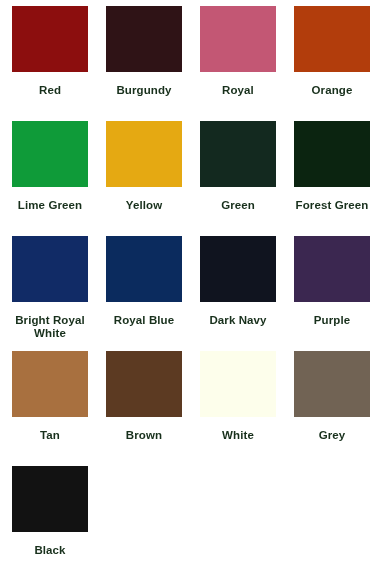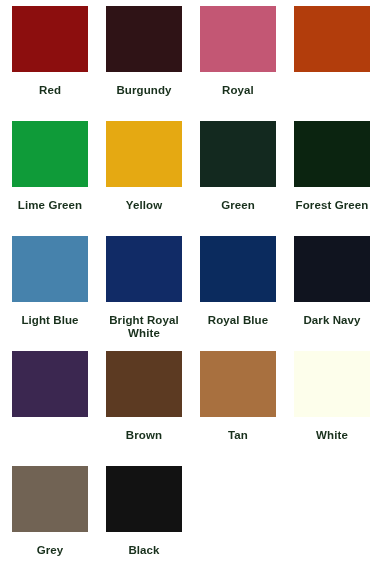--- a/index.html
+++ b/index.html
@@ -57,63 +57,61 @@
     <div class="swatch-cell">
       <div class="swatch-chip" style="background-color: rgb(47, 19, 22);"></div>
       <div class="swatch-label">Burgundy</div>
     </div>
     <div class="swatch-cell">
       <div class="swatch-chip" style="background-color: rgb(195, 87, 116);"></div>
       <div class="swatch-label">Royal</div>
     </div>
     <div class="swatch-cell">
       <div class="swatch-chip" style="background-color: rgb(178, 61, 12);"></div>
+      <div class="swatch-label">Orange</div>
     </div>
     <div class="swatch-cell">
       <div class="swatch-chip" style="background-color: rgb(15, 155, 57);"></div>
       <div class="swatch-label">Lime Green</div>
     </div>
     <div class="swatch-cell">
       <div class="swatch-chip" style="background-color: rgb(229, 169, 18);"></div>
       <div class="swatch-label">Yellow</div>
     </div>
     <div class="swatch-cell">
       <div class="swatch-chip" style="background-color: rgb(19, 41, 31);"></div>
       <div class="swatch-label">Green</div>
     </div>
     <div class="swatch-cell">
       <div class="swatch-chip" style="background-color: rgb(11, 36, 16);"></div>
       <div class="swatch-label">Forest Green</div>
     </div>
     <div class="swatch-cell">
-      <div class="swatch-chip" style="background-color: rgb(70, 130, 172);"></div>
-      <div class="swatch-label">Light Blue</div>
-    </div>
-    <div class="swatch-cell">
       <div class="swatch-chip" style="background-color: rgb(17, 43, 102);"></div>
       <div class="swatch-label">Bright Royal White</div>
     </div>
     <div class="swatch-cell">
       <div class="swatch-chip" style="background-color: rgb(11, 43, 94);"></div>
       <div class="swatch-label">Royal Blue</div>
     </div>
     <div class="swatch-cell">
       <div class="swatch-chip" style="background-color: rgb(16, 20, 31);"></div>
       <div class="swatch-label">Dark Navy</div>
     </div>
     <div class="swatch-cell">
       <div class="swatch-chip" style="background-color: rgb(59, 39, 80);"></div>
+      <div class="swatch-label">Purple</div>
+    </div>
+    <div class="swatch-cell">
+      <div class="swatch-chip" style="background-color: rgb(168, 112, 63);"></div>
+      <div class="swatch-label">Tan</div>
     </div>
     <div class="swatch-cell">
       <div class="swatch-chip" style="background-color: rgb(92, 58, 34);"></div>
       <div class="swatch-label">Brown</div>
-    </div>
-    <div class="swatch-cell">
-      <div class="swatch-chip" style="background-color: rgb(168, 112, 63);"></div>
-      <div class="swatch-label">Tan</div>
     </div>
     <div class="swatch-cell">
       <div class="swatch-chip" style="background-color: rgb(253, 254, 235);"></div>
       <div class="swatch-label">White</div>
     </div>
     <div class="swatch-cell">
       <div class="swatch-chip" style="background-color: rgb(113, 99, 84);"></div>
       <div class="swatch-label">Grey</div>
     </div>
     <div class="swatch-cell">

